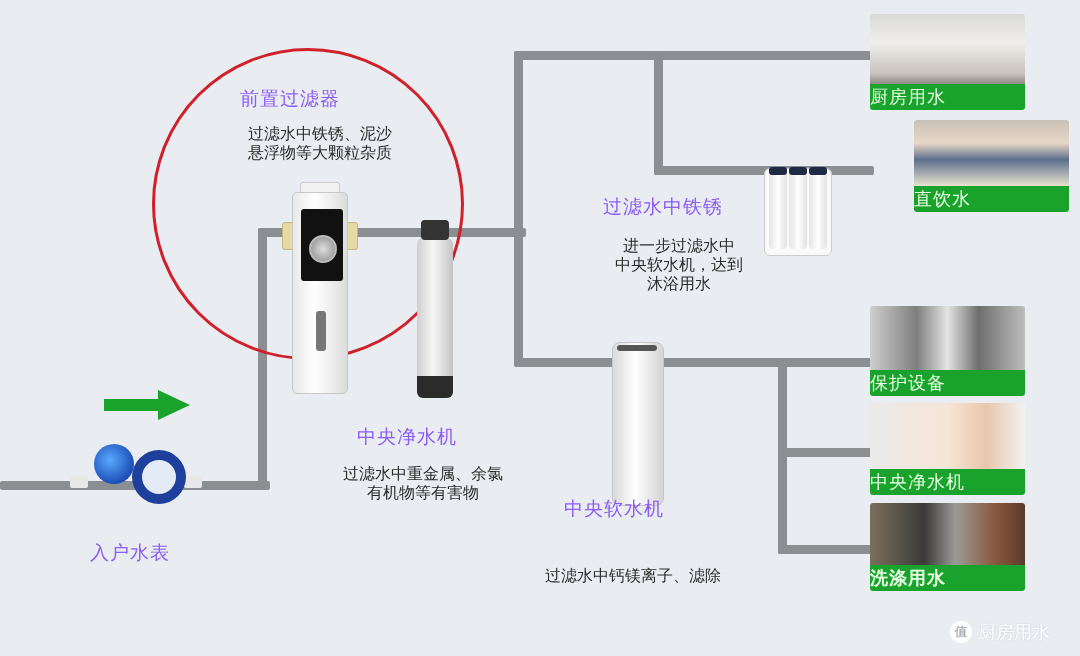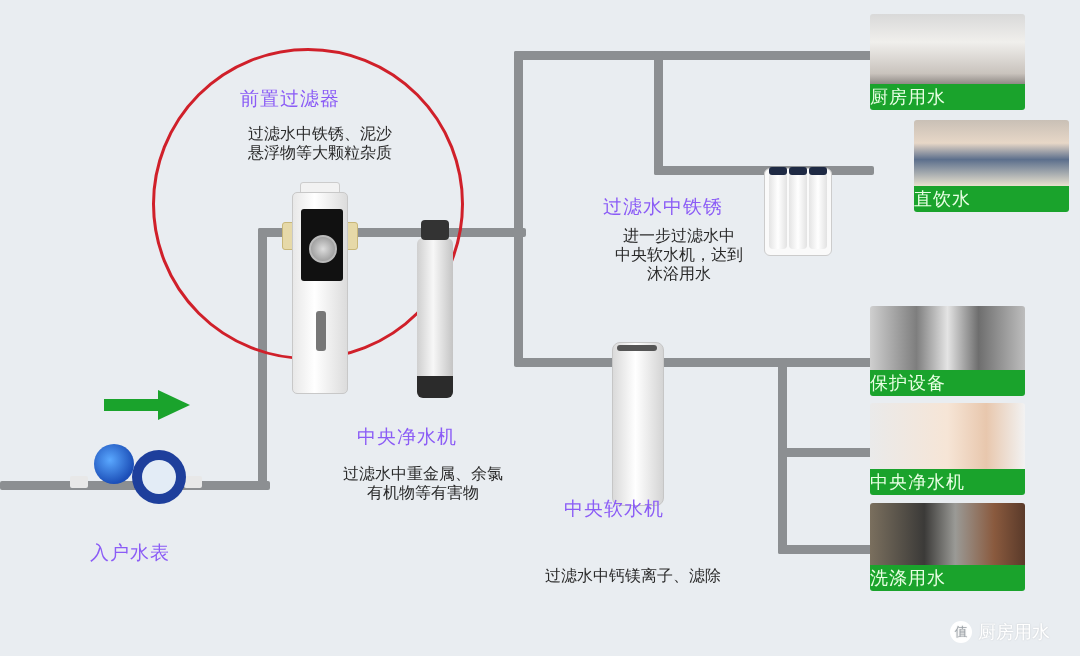--- a/index.html
+++ b/index.html
@@ -106,21 +106,21 @@
 
 <div class="terminal">
   <div class="cart" style="left:4px;"></div>
   <div class="cart" style="left:24px;"></div>
   <div class="cart" style="left:44px;"></div>
   <div class="cap" style="left:4px;"></div>
   <div class="cap" style="left:24px;"></div>
   <div class="cap" style="left:44px;"></div>
 </div>
 <div class="title" style="left:603px; top:194px;">过滤水中铁锈</div>
-<div class="desc" style="left:594px; top:226px; width:170px;">
+<div class="desc" style="left:594px; top:236px; width:170px;">
   <div>进一步过滤水中</div>
   <div>中央软水机，达到</div>
   <div>沐浴用水</div>
 </div>
 
 <div class="softener">
   <div class="top"></div>
 </div>
 <div class="title" style="left:564px; top:496px;">中央软水机</div>
 <div class="desc" style="left:508px; top:566px; width:250px;">
@@ -149,21 +149,21 @@
   <div class="label">直饮水</div>
 </div>
 <div class="card" style="top:306px;">
   <div class="img" style="height:64px; background:linear-gradient(90deg,#cfcfcf,#7e7e7e 30%,#e4e4e4 50%,#6e6e6e 70%,#bdbdbd);"></div>
   <div class="label">保护设备</div>
 </div>
 <div class="card" style="top:403px;">
   <div class="img" style="height:66px; background:linear-gradient(90deg,#eaeaea,#f6e5d6 50%,#e8c7ad 75%,#f2f2f2);"></div>
   <div class="label">中央净水机</div>
 </div>
-<div class="card" style="top:503px;">
+<div class="card" style="top:503px;font-weight:bold;">
   <div class="img" style="height:62px; background:linear-gradient(90deg,#7a6f5e,#3b3a38 35%,#9a9a96 55%,#8a5a3e 80%,#5a3a2a);"></div>
   <div class="label">洗涤用水</div>
 </div>
 
 <div class="watermark">
   <span class="badge">值</span>
   <span>厨房用水</span>
 </div>
 
 </body></html>

